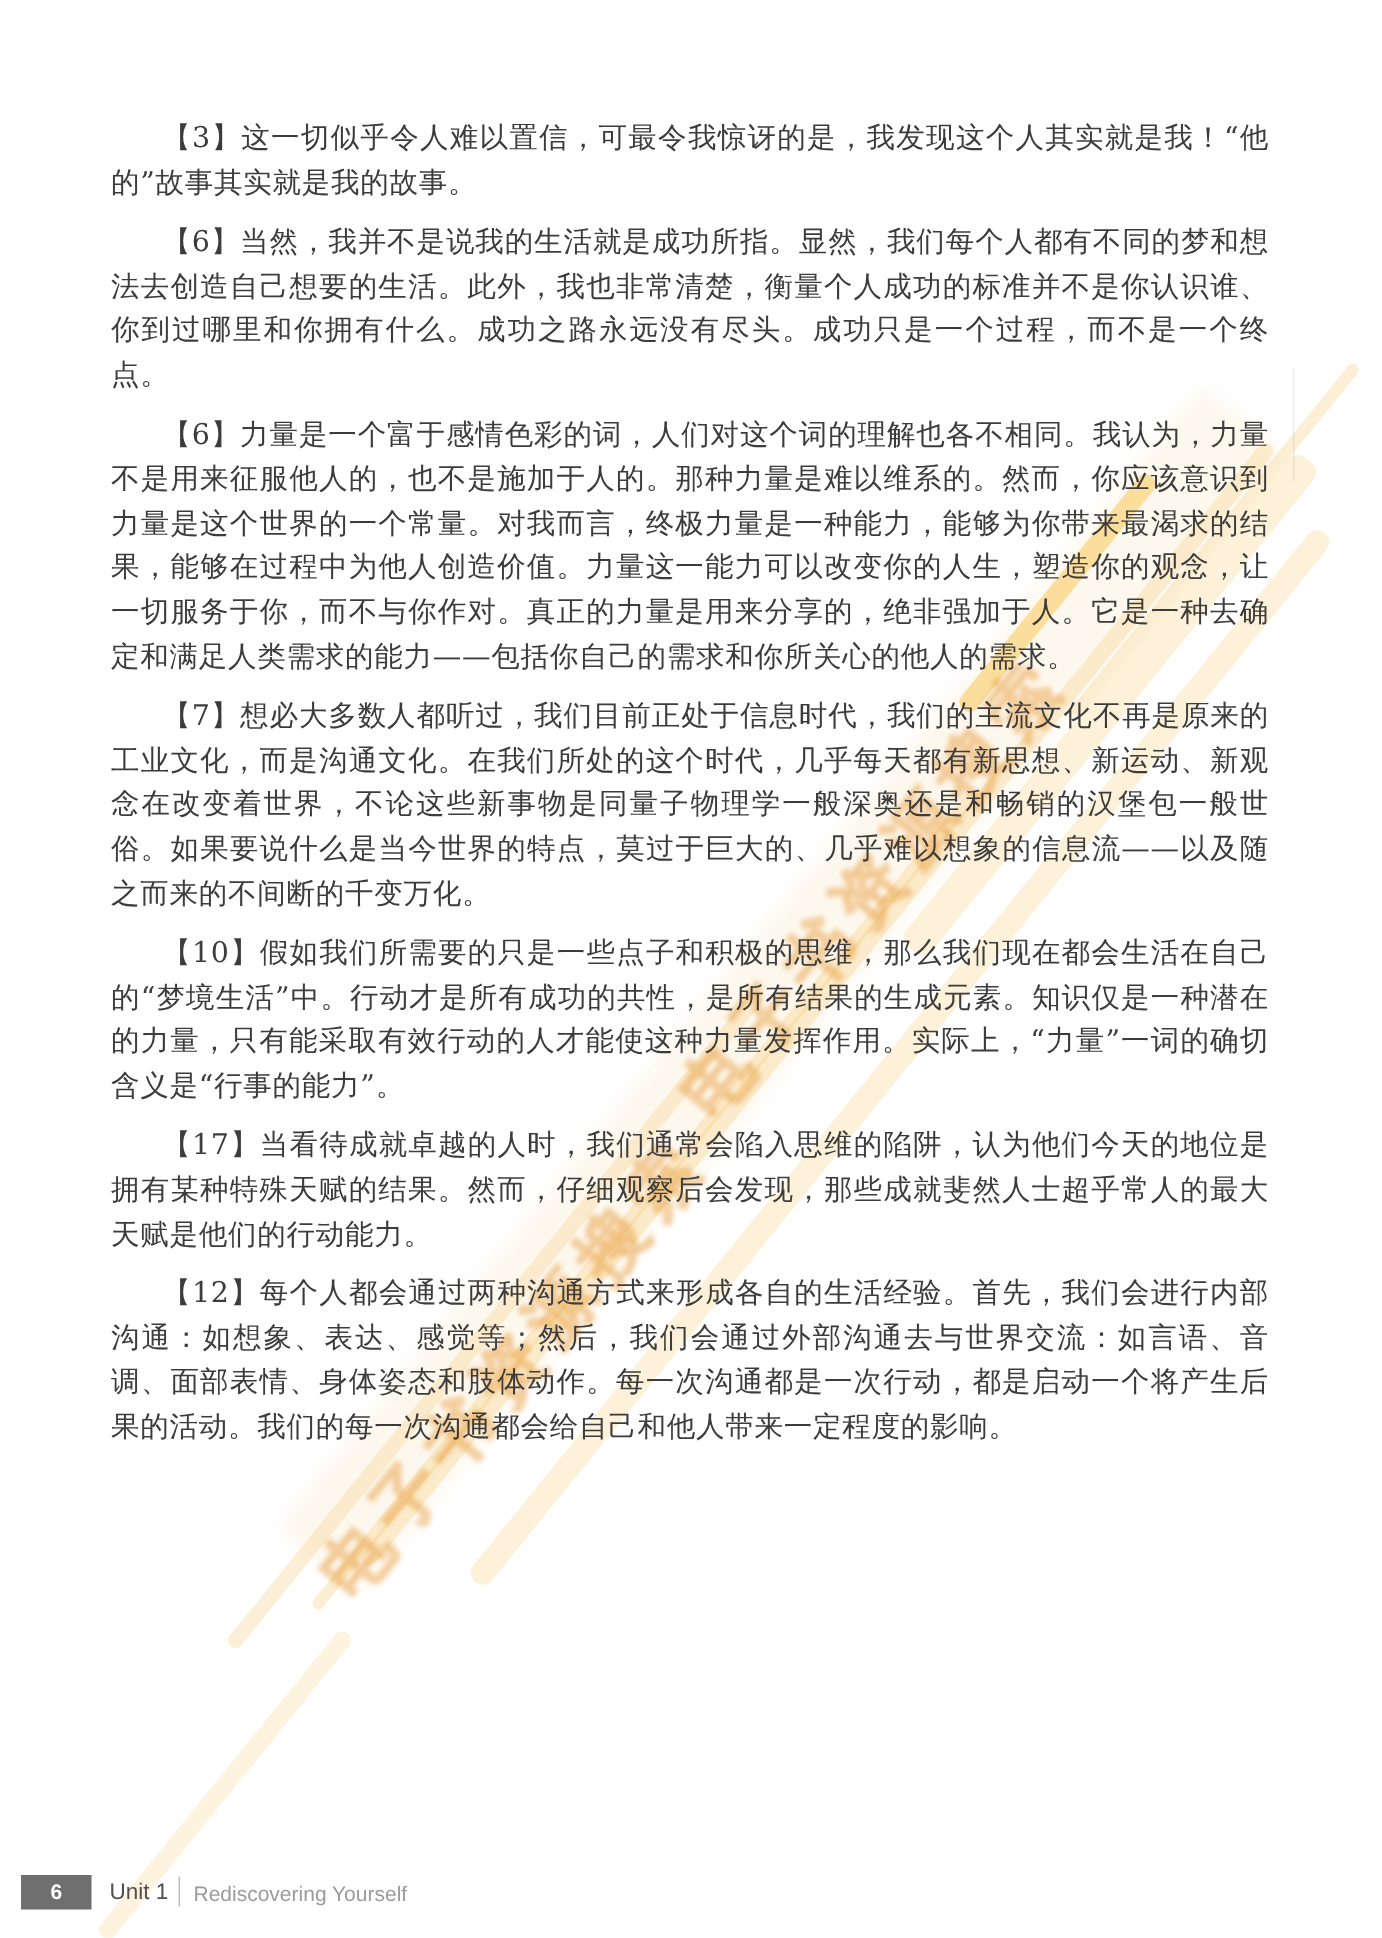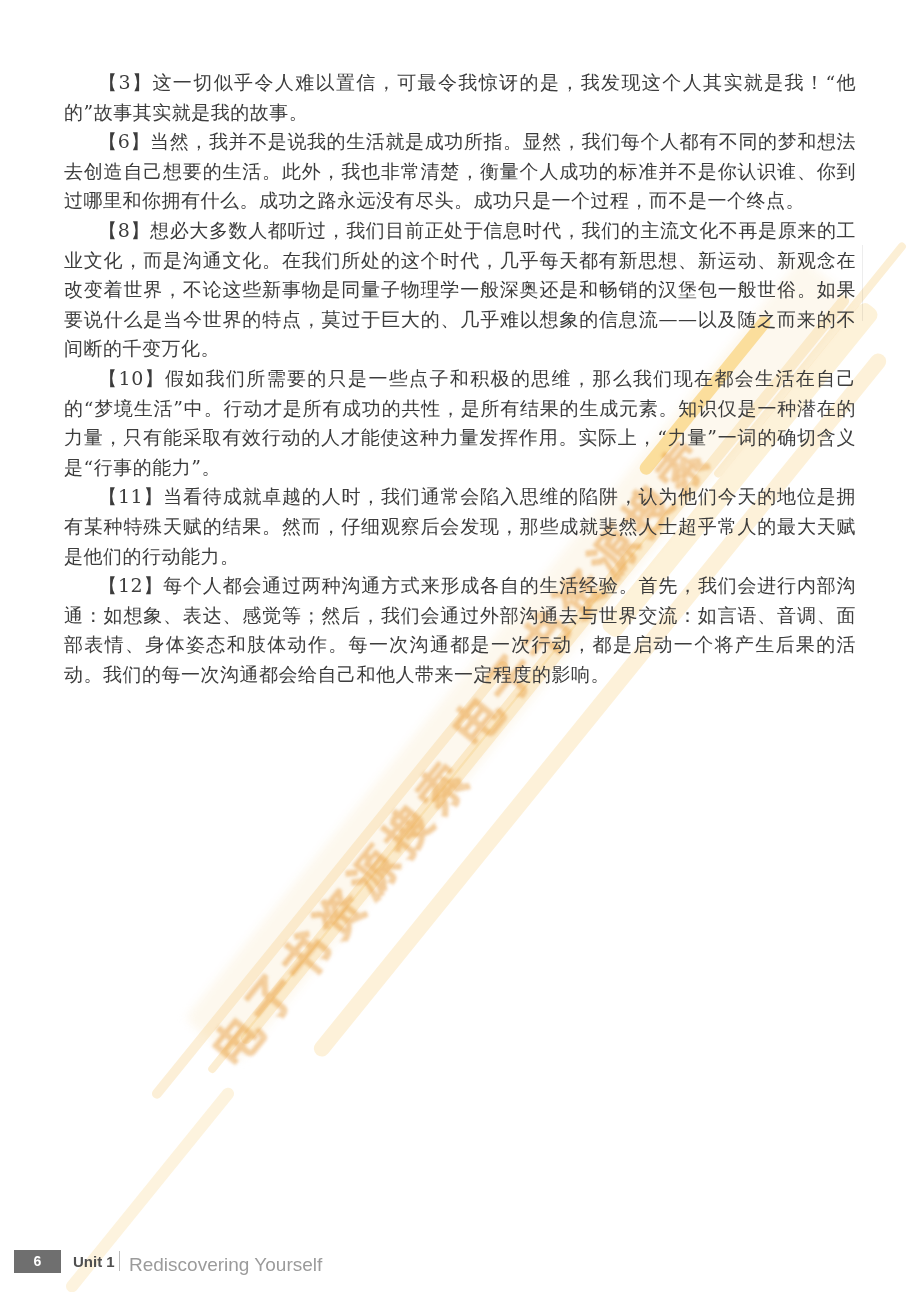--- a/index.html
+++ b/index.html
@@ -15,21 +15,21 @@
     position:absolute;
     left:64px;top:68px;
     width:792px;height:1172px;
     overflow:hidden;
     color:#3c3c3c;
     font-size:19px;
     line-height:29.6px;
     text-align:justify;
     letter-spacing:0.5px;
   }
-  .para{margin:0;text-indent:1.8em;}
+  .para{margin:10px;text-indent:1.8em;}
   
   .watermark{position:absolute;left:0;top:0;width:921px;height:1292px;pointer-events:none;}
   .wm-stripe{position:absolute;transform:rotate(-51deg);border-radius:8px;}
   .wm-s1{left:605px;top:389px;width:200px;height:13px;background:rgba(250,200,90,0.55);}
   .wm-s2{left:65px;top:664px;width:960px;height:11px;background:rgba(248,214,150,0.40);}
   .wm-s3{left:150px;top:697px;width:900px;height:16px;background:rgba(250,224,170,0.45);}
   .wm-s4{left:30px;top:625px;width:980px;height:70px;background:rgba(250,233,200,0.30);filter:blur(5px);}
   .wm-s5{left:50px;top:875px;width:560px;height:10px;background:rgba(247,210,140,0.35);}
   .wm-s6{left:530px;top:459px;width:420px;height:22px;background:rgba(250,222,160,0.40);}
   .wm-s7{left:20px;top:1184px;width:260px;height:12px;background:rgba(250,222,160,0.35);}
@@ -53,23 +53,23 @@
   
   .footer{
     position:absolute;left:0;top:1248px;width:921px;height:32px;
     font-family:"Liberation Sans","DejaVu Sans",sans-serif;
   }
   .page-num{
     position:absolute;left:14px;top:2px;width:47px;height:23px;
     background:#6f6f6f;color:#ffffff;font-weight:bold;font-size:14px;
     text-align:center;line-height:23px;
   }
-  .unit-label{position:absolute;left:73px;top:5px;font-weight:bold;color:#4f4f4f;font-size:15px;}
+  .unit-label{position:absolute;left:73px;top:5px;font-weight:normal;color:#4f4f4f;font-size:15px;}
   .unit-divider{position:absolute;left:119px;top:3px;width:1px;height:20px;background:#bcbcbc;}
-  .unit-title{position:absolute;left:129px;top:6px;color:#9b9b9b;font-size:19px;}
+  .unit-title{position:absolute;left:129px;top:6px;color:#9b9b9b;font-size:14px;}
 </style>
 </head>
 <body>
 
 <div class="watermark">
   <div class="wm-stripe wm-s4"></div>
   <div class="wm-stripe wm-s2"></div>
   <div class="wm-stripe wm-s3"></div>
   <div class="wm-stripe wm-s1"></div>
   <div class="wm-stripe wm-s5"></div>
@@ -77,23 +77,24 @@
   <div class="wm-stripe wm-s7"></div>
   <div class="wm-stripe wm-s8"></div>
   <div class="wm-stripe wm-s9"></div>
   <div class="wm-text wm-t1">电子书资源搜索</div>
   <div class="wm-text wm-t2">电子书资源搜索</div>
 </div>
 
 <div class="content">
     <p class="para">【3】这一切似乎令人难以置信，可最令我惊讶的是，我发现这个人其实就是我！“他的”故事其实就是我的故事。</p>
     <p class="para">【6】当然，我并不是说我的生活就是成功所指。显然，我们每个人都有不同的梦和想法去创造自己想要的生活。此外，我也非常清楚，衡量个人成功的标准并不是你认识谁、你到过哪里和你拥有什么。成功之路永远没有尽头。成功只是一个过程，而不是一个终点。</p>
-    <p class="para">【8】想必大多数人都听过，我们目前正处于信息时代，我们的主流文化不再是原来的工业文化，而是沟通文化。在我们所处的这个时代，几乎每天都有新思想、新运动、新观念在改变着世界，不论这些新事物是同量子物理学一般深奥还是和畅销的汉堡包一般世俗。如果要说什么是当今世界的特点，莫过于巨大的、几乎难以想象的信息流——以及随之而来的不间断的千变万化。</p>
+    <p class="para">【6】力量是一个富于感情色彩的词，人们对这个词的理解也各不相同。我认为，力量不是用来征服他人的，也不是施加于人的。那种力量是难以维系的。然而，你应该意识到力量是这个世界的一个常量。对我而言，终极力量是一种能力，能够为你带来最渴求的结果，能够在过程中为他人创造价值。力量这一能力可以改变你的人生，塑造你的观念，让一切服务于你，而不与你作对。真正的力量是用来分享的，绝非强加于人。它是一种去确定和满足人类需求的能力——包括你自己的需求和你所关心的他人的需求。</p>
+    <p class="para">【7】想必大多数人都听过，我们目前正处于信息时代，我们的主流文化不再是原来的工业文化，而是沟通文化。在我们所处的这个时代，几乎每天都有新思想、新运动、新观念在改变着世界，不论这些新事物是同量子物理学一般深奥还是和畅销的汉堡包一般世俗。如果要说什么是当今世界的特点，莫过于巨大的、几乎难以想象的信息流——以及随之而来的不间断的千变万化。</p>
     <p class="para">【10】假如我们所需要的只是一些点子和积极的思维，那么我们现在都会生活在自己的“梦境生活”中。行动才是所有成功的共性，是所有结果的生成元素。知识仅是一种潜在的力量，只有能采取有效行动的人才能使这种力量发挥作用。实际上，“力量”一词的确切含义是“行事的能力”。</p>
-    <p class="para">【11】当看待成就卓越的人时，我们通常会陷入思维的陷阱，认为他们今天的地位是拥有某种特殊天赋的结果。然而，仔细观察后会发现，那些成就斐然人士超乎常人的最大天赋是他们的行动能力。</p>
+    <p class="para">【17】当看待成就卓越的人时，我们通常会陷入思维的陷阱，认为他们今天的地位是拥有某种特殊天赋的结果。然而，仔细观察后会发现，那些成就斐然人士超乎常人的最大天赋是他们的行动能力。</p>
     <p class="para">【12】每个人都会通过两种沟通方式来形成各自的生活经验。首先，我们会进行内部沟通：如想象、表达、感觉等；然后，我们会通过外部沟通去与世界交流：如言语、音调、面部表情、身体姿态和肢体动作。每一次沟通都是一次行动，都是启动一个将产生后果的活动。我们的每一次沟通都会给自己和他人带来一定程度的影响。</p>
   </div>
 
 <div class="scan-line"></div>
 
 <div class="footer">
   <div class="page-num">6</div>
   <span class="unit-label">Unit 1</span>
   <span class="unit-divider"></span>
   <span class="unit-title">Rediscovering Yourself</span>

